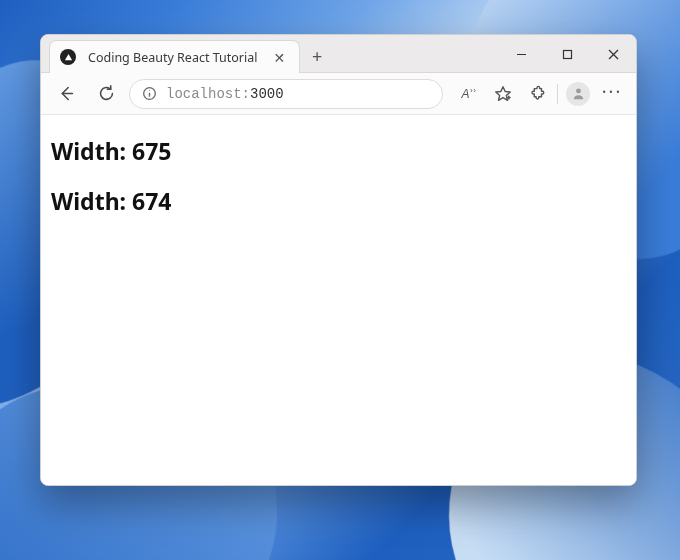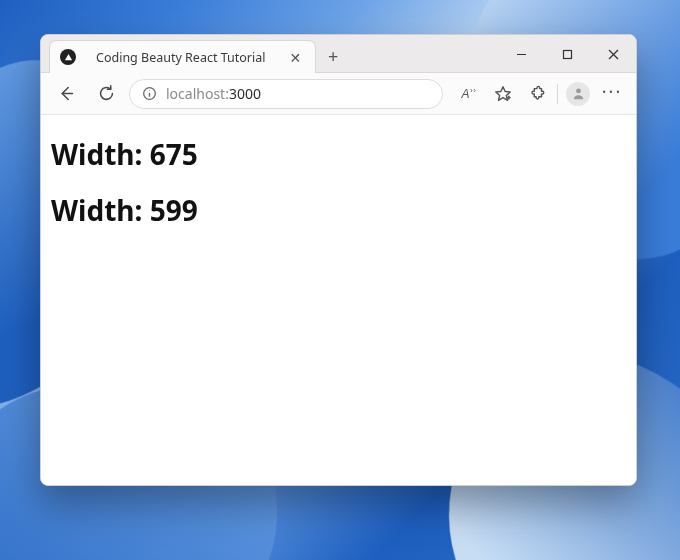--- a/index.html
+++ b/index.html
@@ -26,21 +26,21 @@
       position: absolute; left: 40px; top: 34px; width: 597px; height: 452px;
       background: #fff; border: 1px solid #cfcfcf; border-radius: 8px;
       box-shadow: 0 18px 40px rgba(0,0,0,.35);
       display: flex; flex-direction: column; overflow: hidden;
     }
     .titlebar {
       height: 38px; background: #eceaea; display: flex; align-items: stretch;
       border-bottom: 1px solid #d9d7d7;
     }
     .tab {
-      display: flex; align-items: center; gap: 20px;
+      display: flex; align-items: center; gap: 12px;
       background: #fbfbfb; border: 1px solid #d9d7d7; border-bottom: none;
       border-top-left-radius: 7px; border-top-right-radius: 7px;
       margin: 5px 0 0 8px; padding: 0 10px 0 10px; height: 33px;
       min-width: 228px;
     }
     .favicon {
       width: 16px; height: 16px; border-radius: 50%; background: #222;
       display: flex; align-items: center; justify-content: center;
     }
     .favicon svg { width: 9px; height: 9px; }
@@ -56,38 +56,38 @@
 
     .toolbar {
       height: 42px; background: #fbfbfb; display: flex; align-items: center;
       padding: 0 8px; gap: 6px; border-bottom: 1px solid #e6e6e6;
     }
     .tbtn { width: 34px; height: 32px; display: flex; align-items: center; justify-content: center;
             color: #555; border-radius: 4px; cursor: pointer; }
     .tbtn svg { width: 17px; height: 17px; stroke: #4a4a4a; stroke-width: 1.8; fill: none; stroke-linecap: round; stroke-linejoin: round; }
     .addrbar {
       flex: 1; height: 30px; background: #fff; border: 1px solid #dcdcdc;
-      border-radius: 16px; display: flex; align-items: center; padding: 0 10px; gap: 8px;
+      border-radius: 16px; display: flex; align-items: center; padding: 0 10px; gap: 8px; font-family: Liberation Mono, monospace;
     }
     .site-info { width: 18px; height: 18px; display:flex; align-items:center; justify-content:center; color:#6b6b6b; }
     .site-info svg { width: 15px; height: 15px; stroke:#6b6b6b; stroke-width:1.6; fill:none; }
     .url { font-size: 14px; color: #8a8a8a; }
     .url .path { color: #2f2f2f; }
     .right-icons { display: flex; align-items: center; gap: 2px; margin-left: 4px; }
     .ric { width: 32px; height: 30px; display:flex; align-items:center; justify-content:center; cursor:pointer; }
     .ric svg { width: 18px; height: 18px; stroke:#555; stroke-width:1.6; fill:none; stroke-linecap:round; stroke-linejoin:round; }
     .read-aloud { font-size: 12px; font-style: italic; color:#555; font-family:"Segoe UI",sans-serif; letter-spacing:.5px;}
     .read-aloud sup { font-size:8px; font-style:normal; }
     .divider { width:1px; height:20px; background:#d8d8d8; margin:0 2px; }
     .avatar { width: 24px; height:24px; border-radius:50%; background:#e6e6e6; display:flex; align-items:center; justify-content:center; }
     .avatar svg { width:15px; height:15px; fill:#9b9b9b; stroke:none; }
     .more-dots { font-size: 18px; letter-spacing: 2px; color:#555; padding-bottom:6px; }
 
     .content { flex:1; background:#fff; padding: 18px 10px; }
-    .metric { font-size: 28px; font-weight: 700; color:#111; margin: 2px 0 18px 0; }
+    .metric { font-size: 23px; font-weight: 700; color:#111; margin: 2px 0 18px 0; }
   </style>
 </head>
 <body>
 
 <div class="petal p1"></div>
 <div class="petal p2"></div>
 <div class="petal p3"></div>
 <div class="petal p4"></div>
 
 <div class="window">
@@ -178,17 +178,17 @@
         <span class="more-dots">···</span>
       </div>
     </div>
   </div>
 
   <div class="content">
     <h2 class="metric">
       <span>Width: </span><span>675</span>
     </h2>
     <h2 class="metric">
-      <span>Width: </span><span>599</span>
+      <span>Width: </span><span>674</span>
     </h2>
   </div>
 
 </div>
 
 </body></html>

